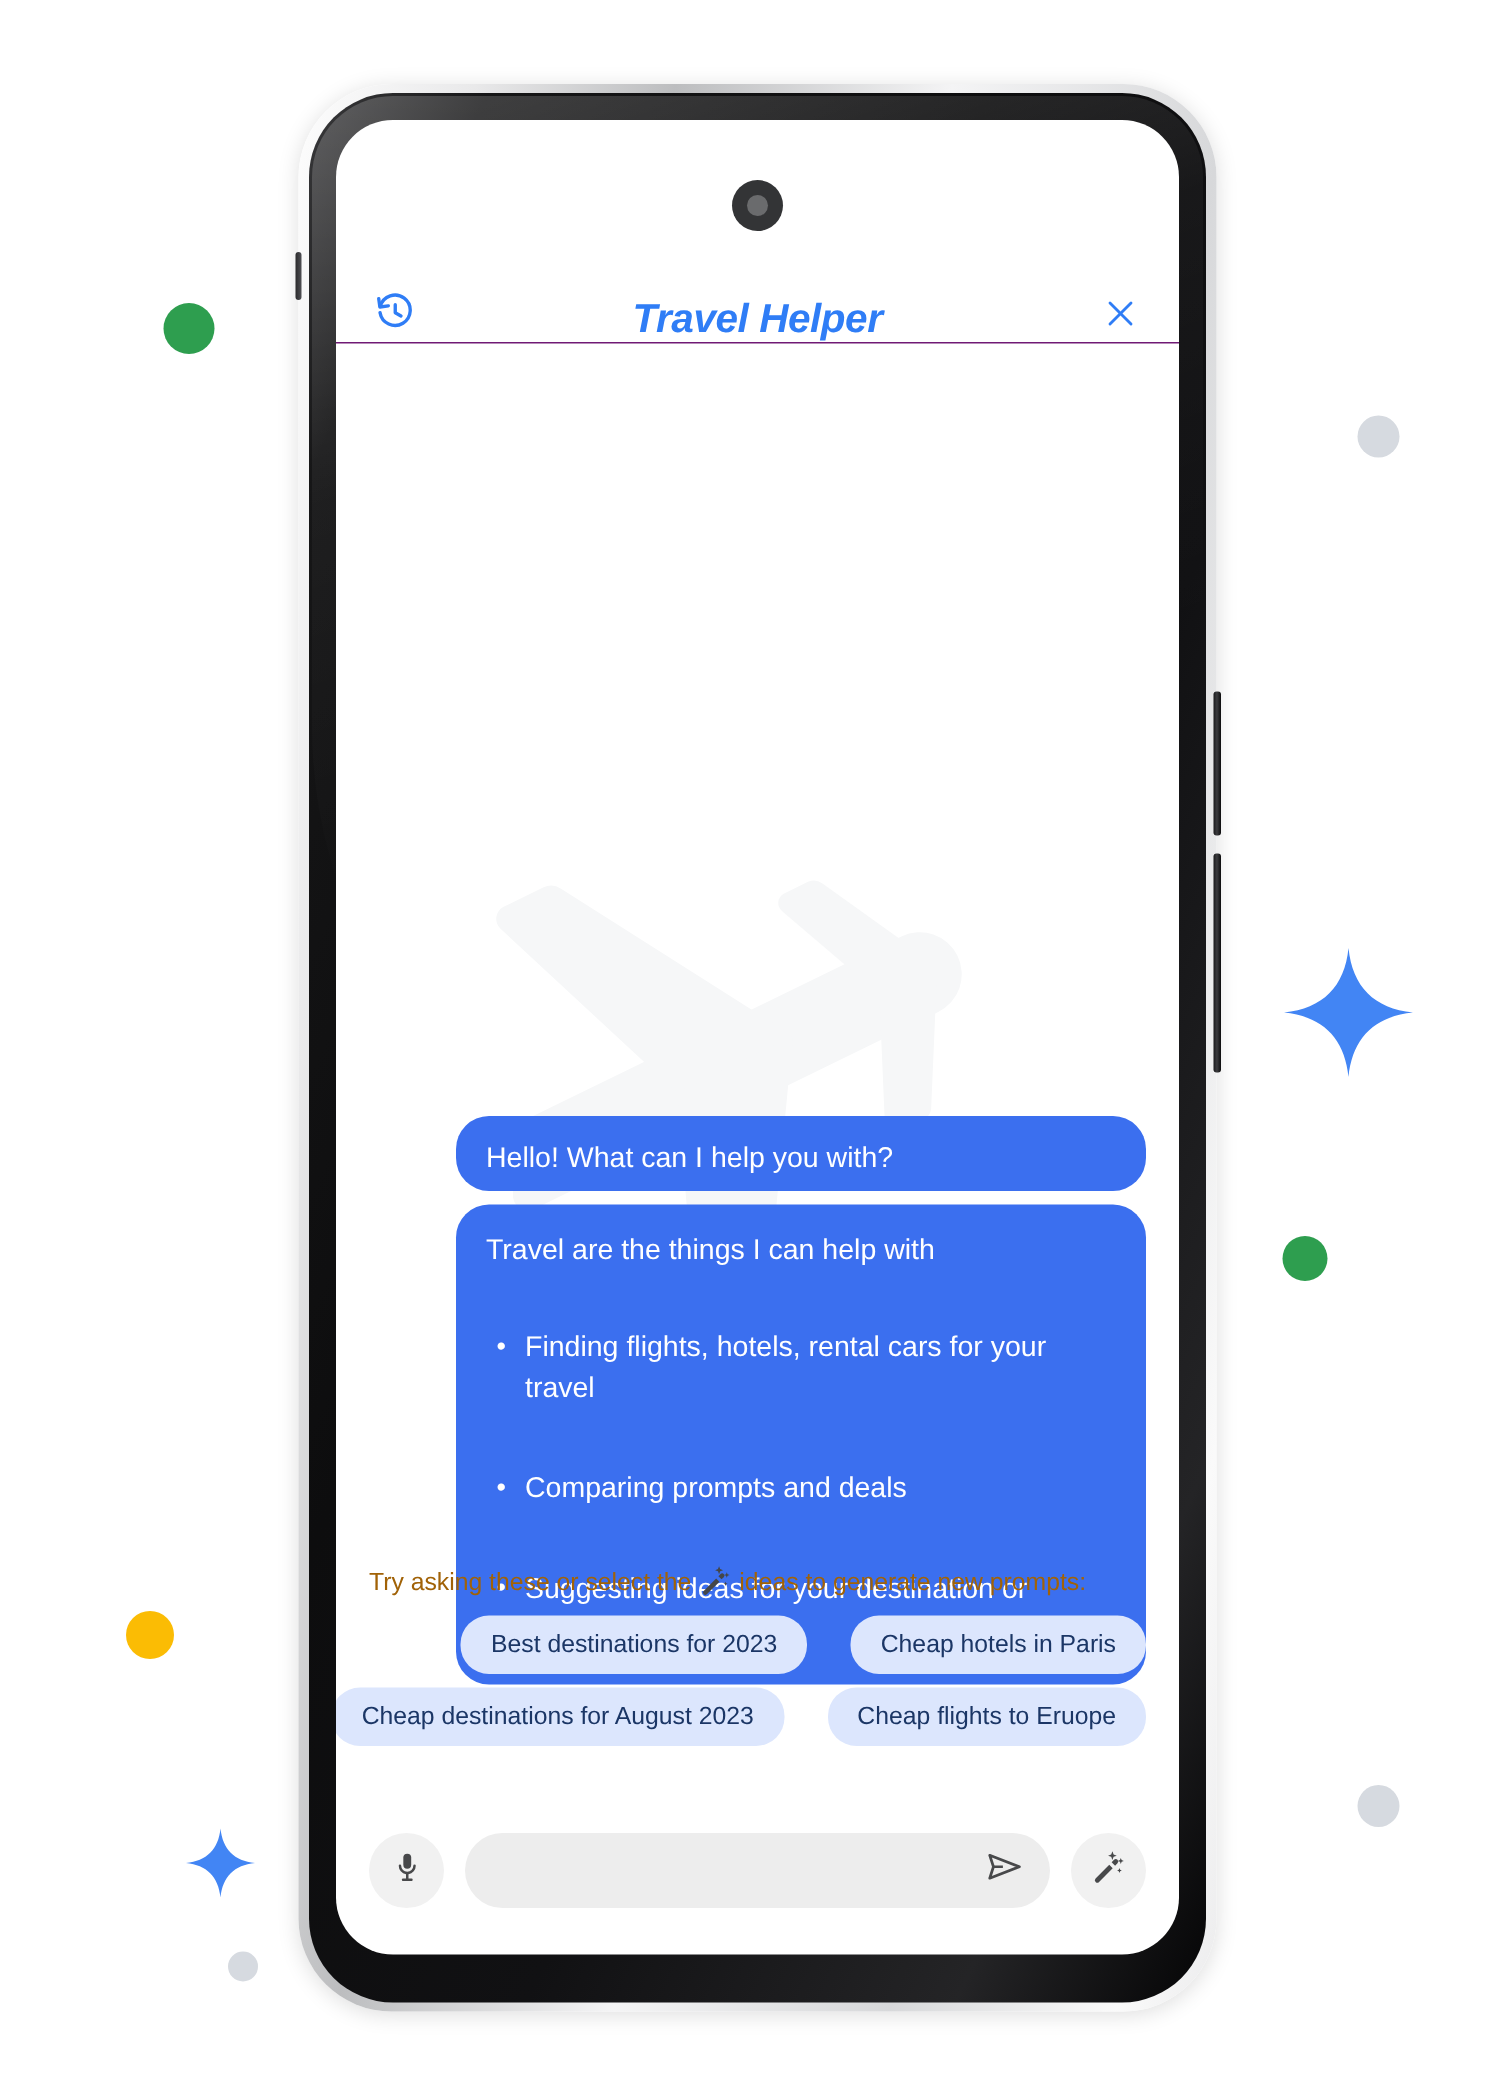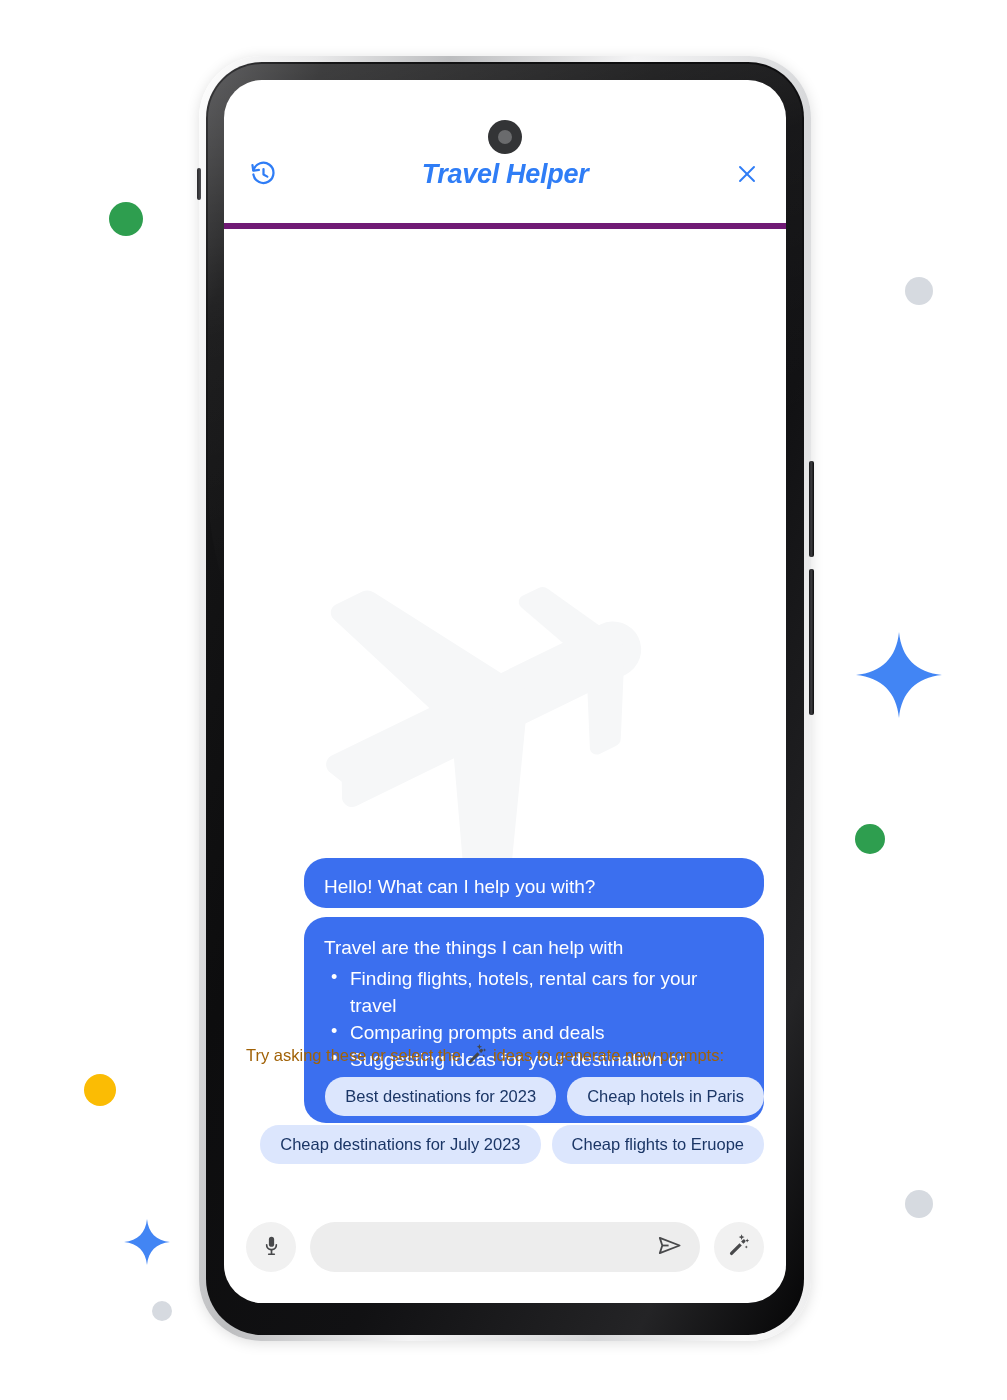--- a/index.html
+++ b/index.html
@@ -93,25 +93,25 @@
     width: 14px; height: 14px; border-radius: 50%;
     background: #6a6b6d;
   }
 
   
   .app-header {
     position: absolute;
     left: 0; right: 0; top: 79px;
     height: 70px;
     display: flex;
-    align-items: flex-start;
+    align-items: flex-end;
     justify-content: space-between;
     padding: 0 22px;
     box-sizing: border-box;
-    border-bottom: 6px solid #701a75;
+    border-bottom: 1px solid #701a75;
   }
   .icon-btn {
     width: 34px; height: 34px;
     display: flex; align-items: center; justify-content: center;
     cursor: pointer;
     flex: 0 0 auto;
   }
   .app-title {
     font-size: 27px;
     font-weight: bold;
@@ -161,20 +161,21 @@
   .bubble-capabilities .cap-head { margin-bottom: 6px; }
   .bubble-capabilities ul {
     margin: 0;
     padding-left: 22px;
     list-style: none;
   }
   .bubble-capabilities li {
     position: relative;
     padding-left: 4px;
     line-height: 1.42;
+    margin-top: 40px;
   }
   .bubble-capabilities li::before {
     content: "\2022";
     position: absolute;
     left: -15px;
     top: -1px;
     font-size: 18px;
   }
 
   
@@ -192,21 +193,21 @@
     align-items: center;
     justify-content: flex-start;
     gap: 5px;
     white-space: nowrap;
     margin-bottom: 11px;
   }
   .wand-inline { display: inline-flex; align-items: center; transform: translateY(-1px); }
   .chip-row {
     display: flex;
     justify-content: flex-end;
-    gap: 11px;
+    gap: 29px;
     margin-bottom: 9px;
   }
   .chip {
     background: #DCE6FD;
     color: #1B3666;
     border-radius: 19px;
     padding: 10px 20px;
     font-size: 16.5px;
     white-space: nowrap;
     cursor: pointer;
@@ -360,21 +361,21 @@
           </svg>
         </span>
         <span>ideas to generate new prompts:</span>
       </div>
 
       <div class="chip-row">
         <div class="chip">Best destinations for 2023</div>
         <div class="chip">Cheap hotels in Paris</div>
       </div>
       <div class="chip-row">
-        <div class="chip">Cheap destinations for July 2023</div>
+        <div class="chip">Cheap destinations for August 2023</div>
         <div class="chip">Cheap flights to Eruope</div>
       </div>
     </div>
 
     <div class="input-bar">
       <div class="round-btn">
         <span>
           <svg width="21" height="21" viewBox="0 0 24 24" fill="#48494b">
             <rect x="9" y="2" width="6" height="11.5" rx="3"></rect>
             <path d="M5.5 11.2 a0.95 0.95 0 0 1 1.9 0 a4.6 4.6 0 0 0 9.2 0 a0.95 0.95 0 0 1 1.9 0 a6.5 6.5 0 0 1 -5.55 6.43 V21 h2.3 a0.9 0.9 0 0 1 0 1.8 h-6.5 a0.9 0.9 0 0 1 0 -1.8 h2.3 v-3.37 A6.5 6.5 0 0 1 5.5 11.2 z"></path>

